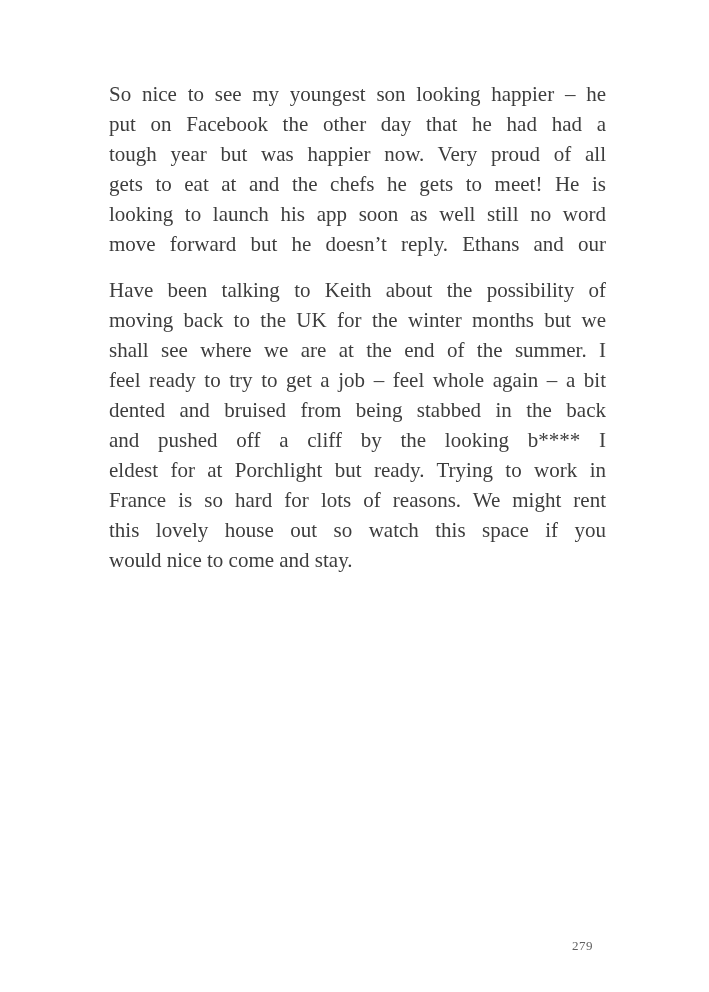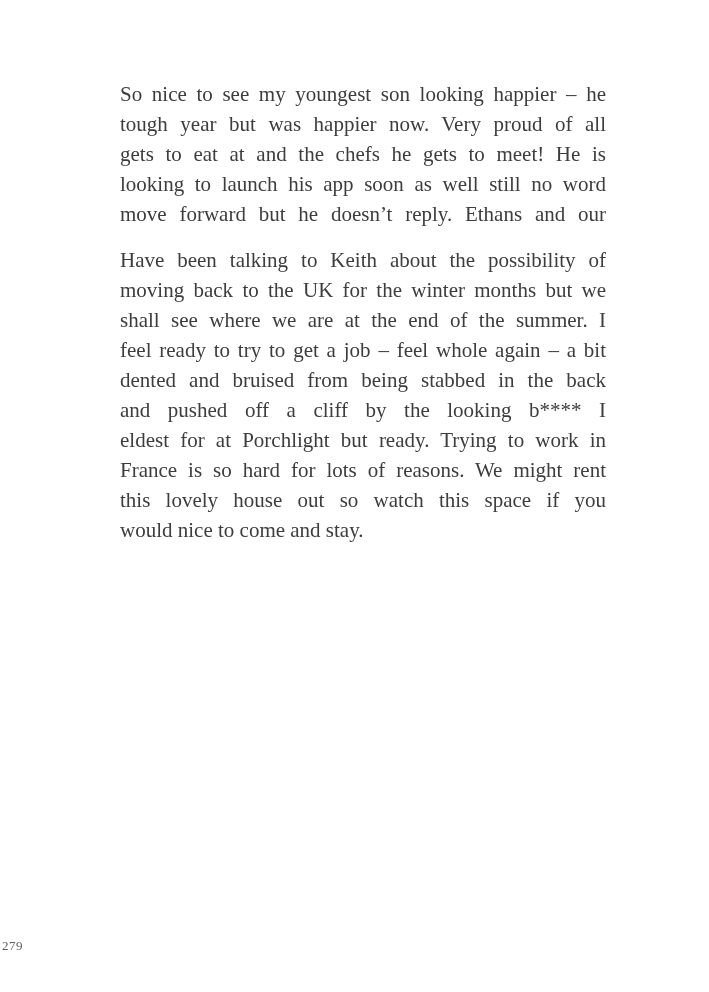--- a/index.html
+++ b/index.html
@@ -17,50 +17,51 @@
   }
   .text-block {
     position: absolute;
     left: 104px;
     top: 79px;
     width: 502px;
   }
   .para {
     font-size: 21px;
     line-height: 30px;
-    margin: 0 0 16px 16px;
+    margin: 0 0 16px 5px;
   }
   .line {
     text-align: justify;
     text-align-last: justify;
     white-space: nowrap;
   }
   .line.last {
     text-align-last: left;
   }
   .page-footer {
     position: absolute;
-    left: 2px;
+    left: 16px;
     top: 936px;
     width: 577px;
-    text-align: left;
+    text-align: right;
   }
   .page-number {
     font-size: 13px;
     line-height: 16px;
     color: #5f5f5f;
     letter-spacing: 0.5px;
   }
 </style>
 </head>
 <body>
 
 <div class="text-block">
   <div class="para">
       <div class="line">So nice to see my youngest son looking happier – he</div>
+      <div class="line">put on Facebook the other day that he had had a</div>
       <div class="line">tough year but was happier now. Very proud of all</div>
       <div class="line">gets to eat at and the chefs he gets to meet! He is</div>
       <div class="line">looking to launch his app soon as well still no word</div>
       <div class="line">move forward but he doesn’t reply. Ethans and our</div>
     </div>
   <div class="para">
       <div class="line">Have been talking to Keith about the possibility of</div>
       <div class="line">moving back to the UK for the winter months but we</div>
       <div class="line">shall see where we are at the end of the summer. I</div>
       <div class="line">feel ready to try to get a job – feel whole again – a bit</div>

